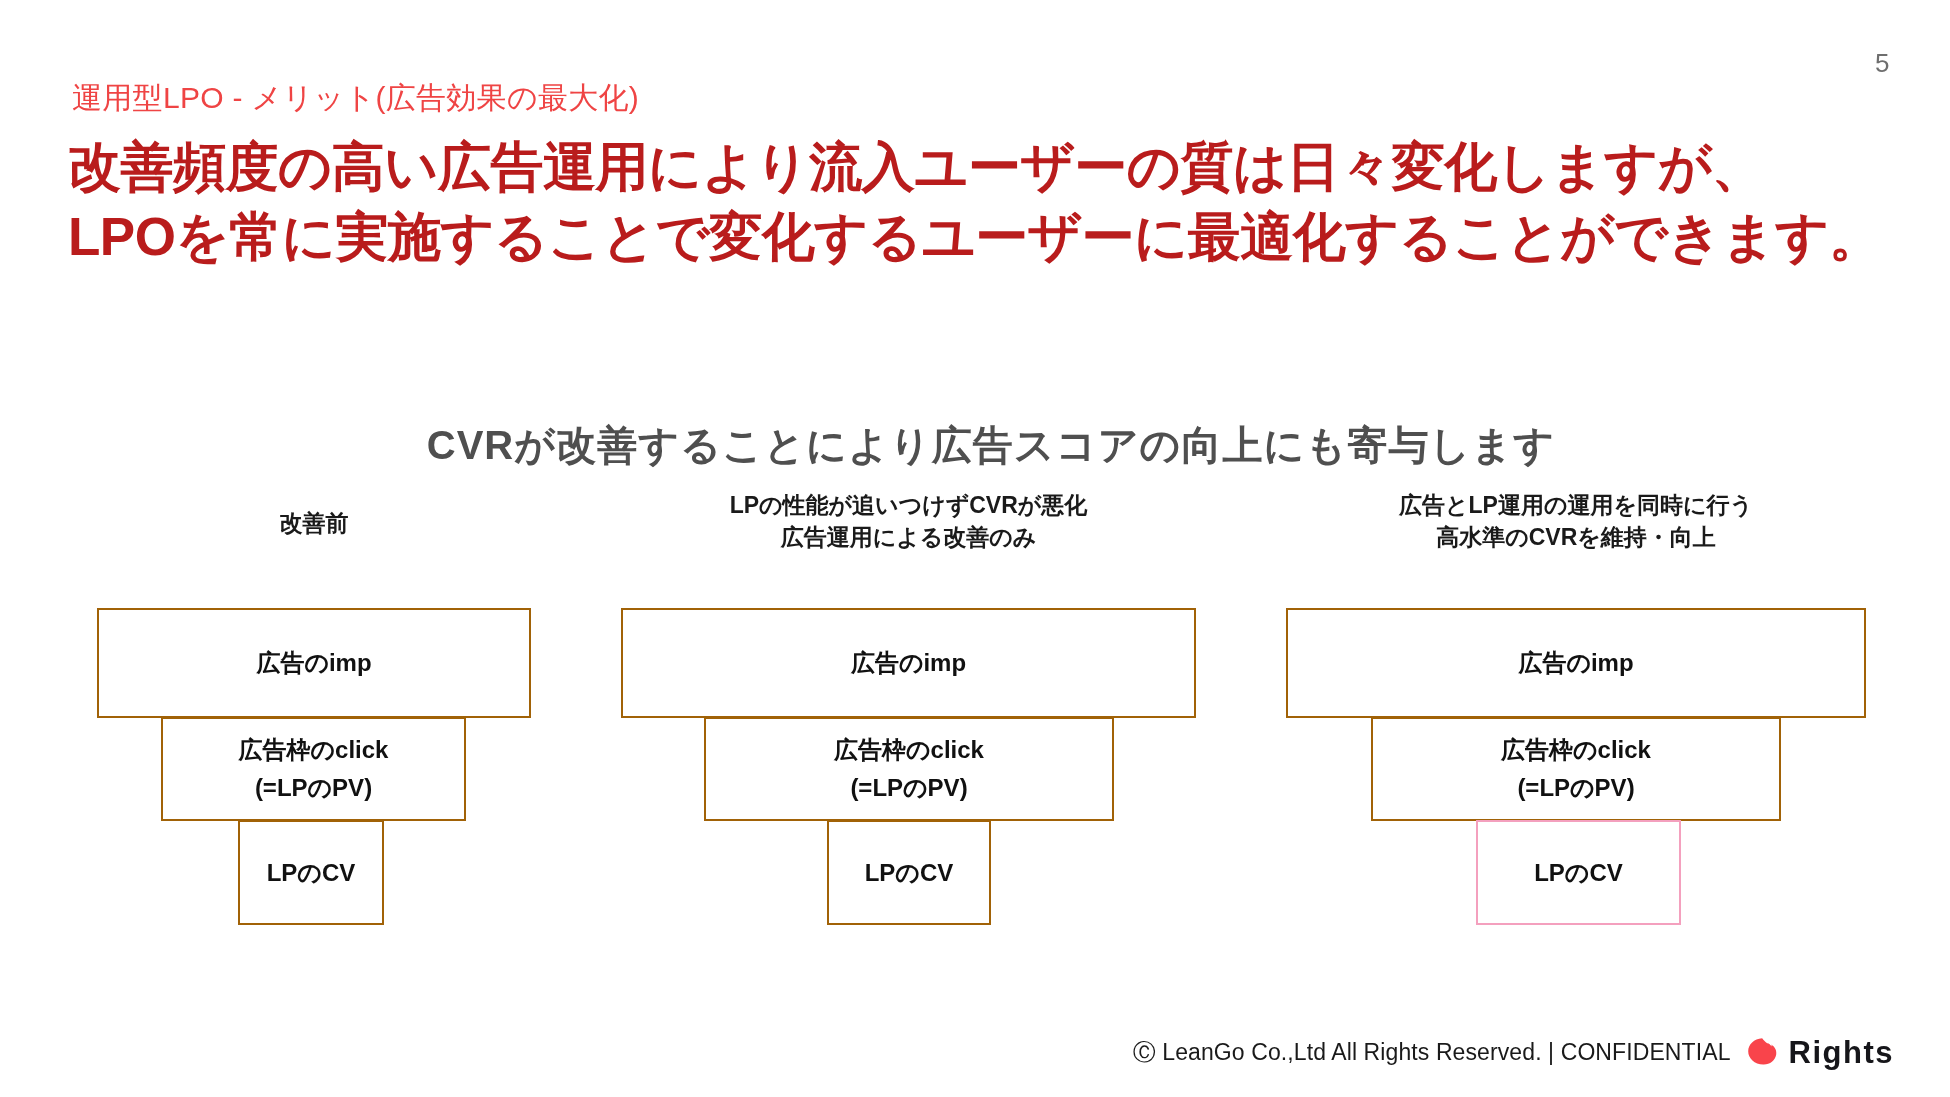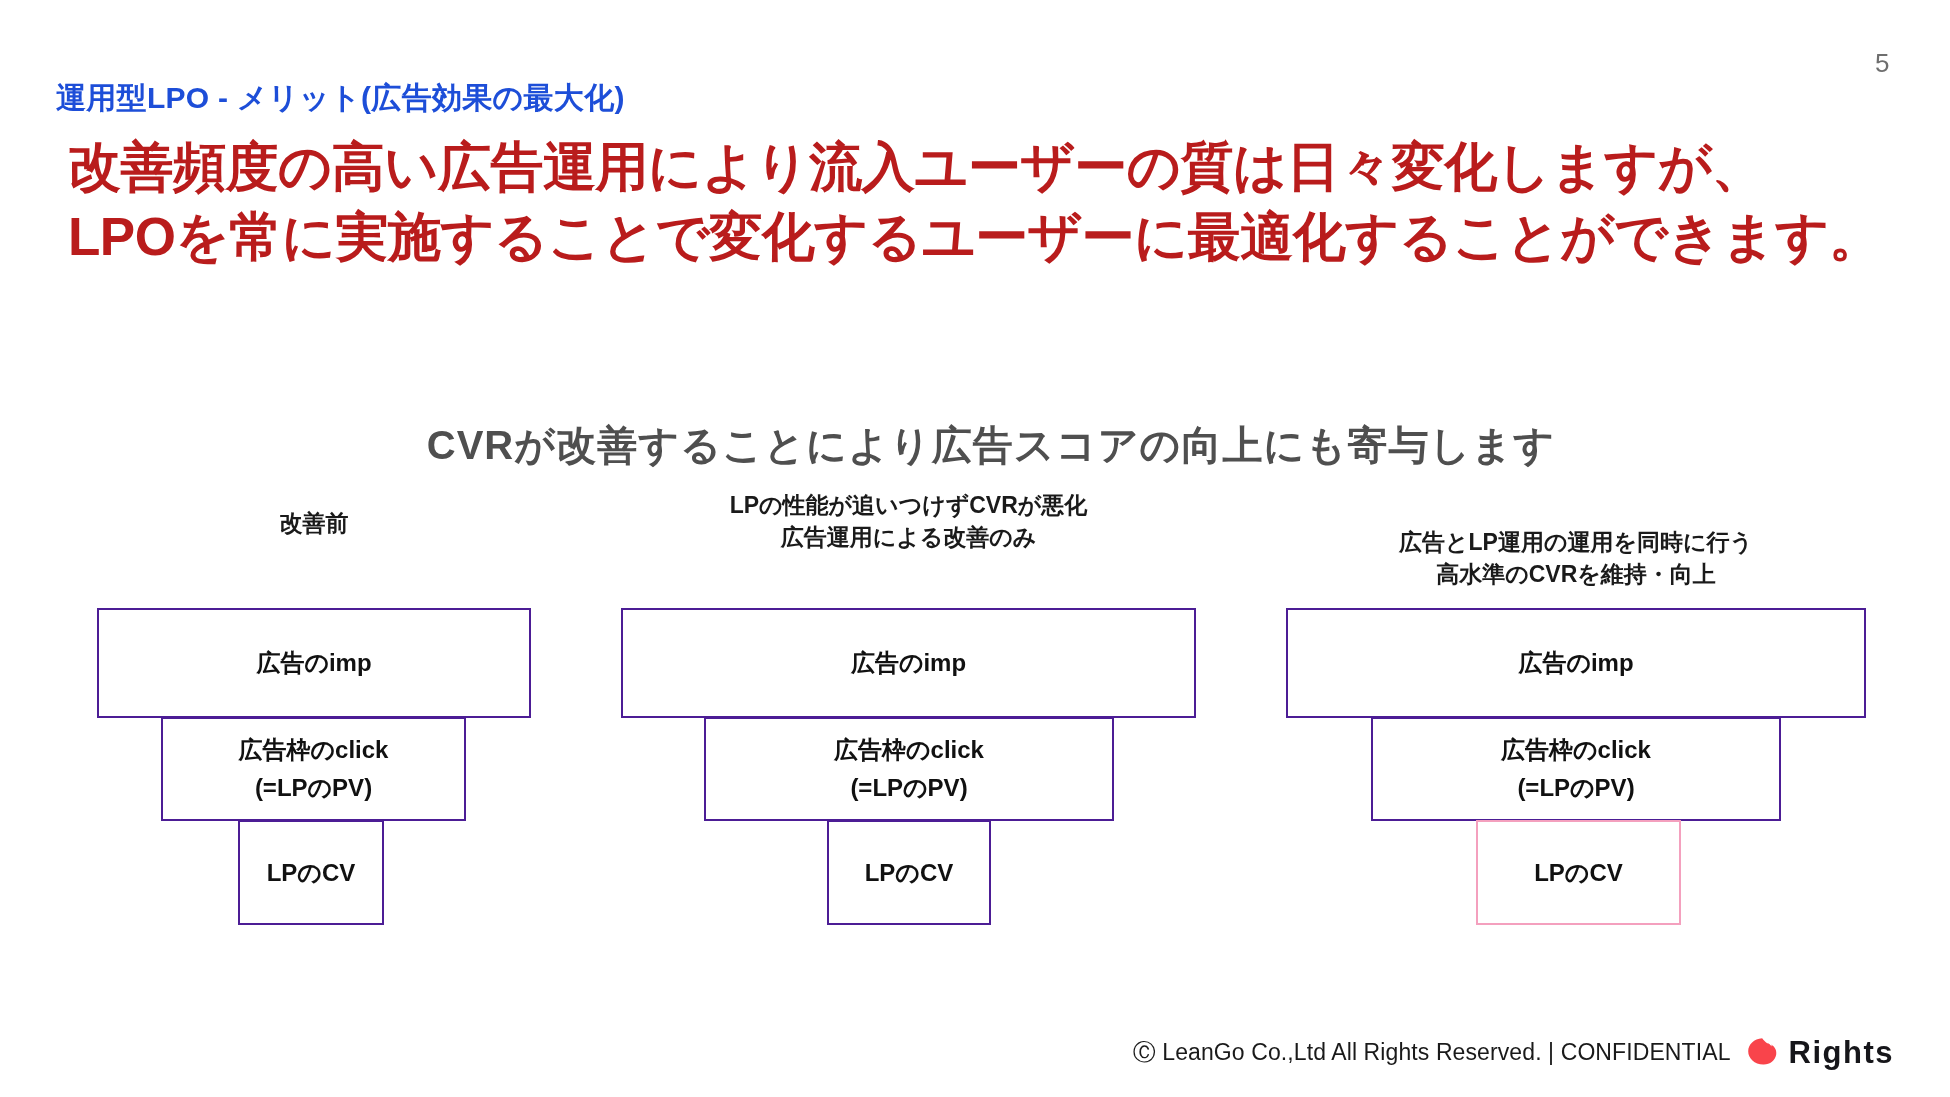--- a/index.html
+++ b/index.html
@@ -23,25 +23,25 @@
     right: 60px;
     font-size: 26px;
     color: #6e6e6e;
     font-weight: 400;
     letter-spacing: 0.5px;
   }
 
   
   #eyebrow {
     position: absolute;
-    left: 56px;
+    left: 72px;
     top: 78px;
     font-size: 30px;
-    font-weight: 700;
-    color: #1d4ed8;
+    font-weight: 400;
+    color: #ef4444;
     letter-spacing: 0.3px;
     white-space: nowrap;
   }
   #headline {
     position: absolute;
     left: 68px;
     top: 132px;
     font-size: 53px;
     font-weight: 700;
     color: #b91c1c;
@@ -85,21 +85,21 @@
     font-weight: 700;
     color: #1a1a1a;
     line-height: 1.38;
     white-space: nowrap;
     left: 50%;
     transform: translateX(-50%);
   }
   .fbox {
     position: absolute;
     box-sizing: border-box;
-    border: 2px solid #4c1d95;
+    border: 2px solid #a16207;
     background: #ffffff;
     display: flex;
     align-items: center;
     justify-content: center;
     text-align: center;
     font-size: 24px;
     font-weight: 700;
     color: #111111;
     line-height: 1.32;
   }
@@ -191,21 +191,21 @@
     <div class="fbox lvl2" style="left:83px; top:209px; width:410px; height:104px; flex-direction:column;">
       <span class="fbox-text">広告枠のclick</span>
       <span class="fbox-text">(=LPのPV)</span>
     </div>
     <div class="fbox lvl3" style="left:206px; top:312px; width:164px; height:105px;">
       <span class="fbox-text">LPのCV</span>
     </div>
   </div>
 
   <div class="funnel" style="left:1270px; top:508px; width:580px; height:490px;">
-    <div class="funnel-caption" style="top:-18px; width:580px;margin-top:37px;">
+    <div class="funnel-caption" style="top:-18px; width:580px;">
       <span style="display:block;">広告とLP運用の運用を同時に行う</span>
       <span style="display:block;">高水準のCVRを維持・向上</span>
     </div>
     <div class="fbox lvl1" style="left:0px; top:100px; width:580px; height:110px;">
       <span class="fbox-text">広告のimp</span>
     </div>
     <div class="fbox lvl2" style="left:85px; top:209px; width:410px; height:104px; flex-direction:column;">
       <span class="fbox-text">広告枠のclick</span>
       <span class="fbox-text">(=LPのPV)</span>
     </div>

